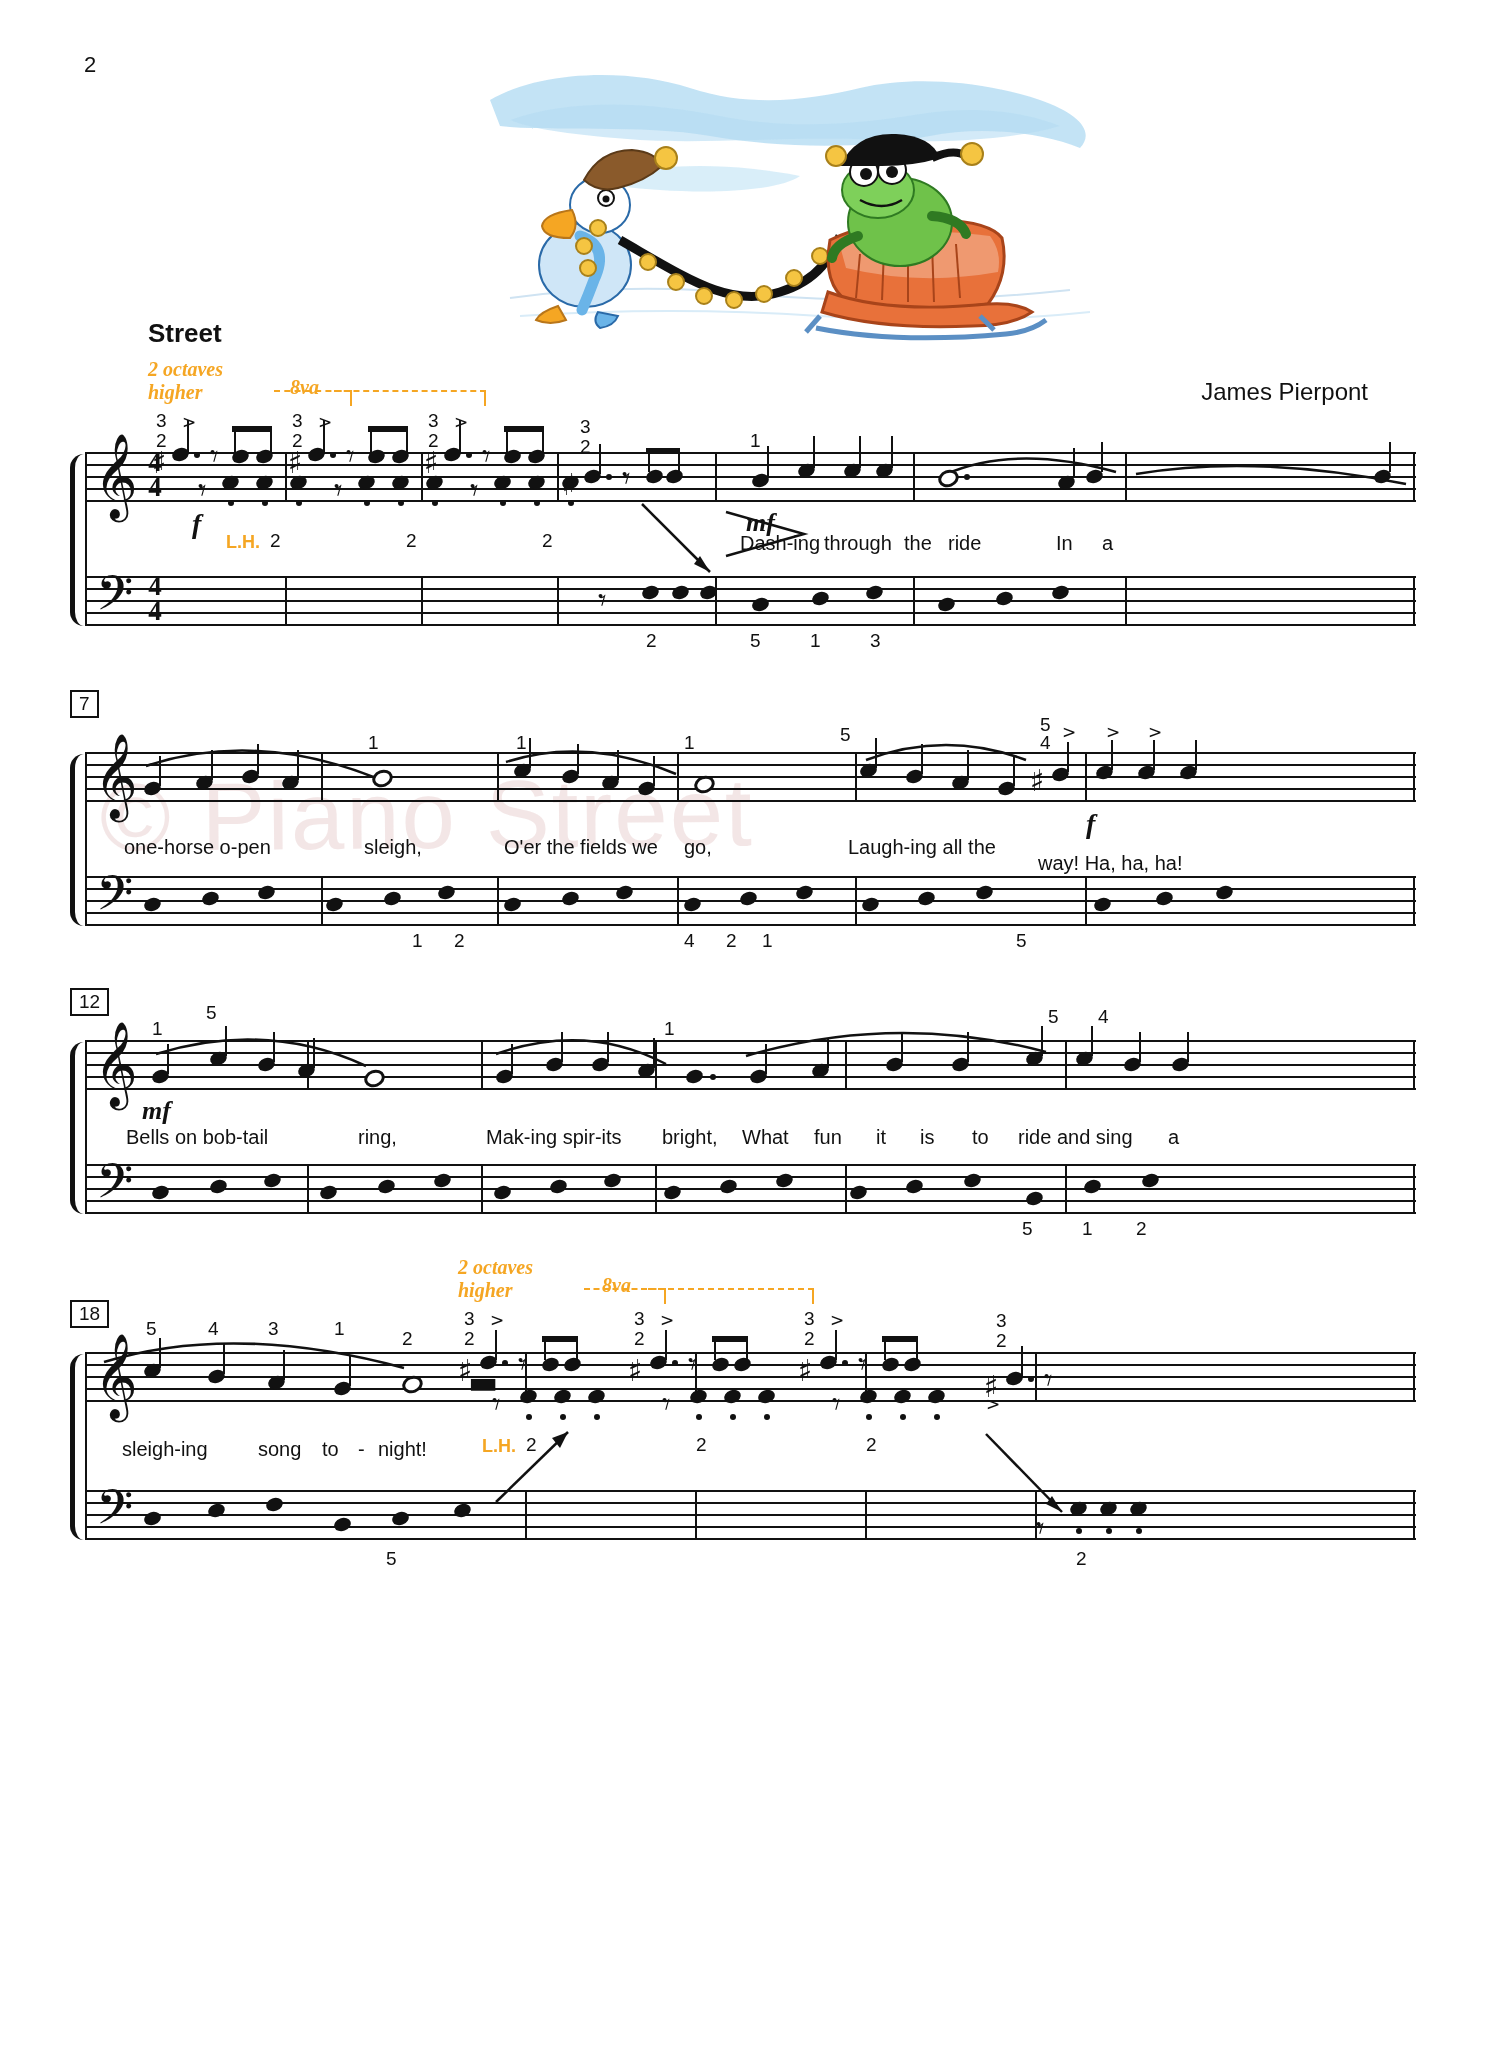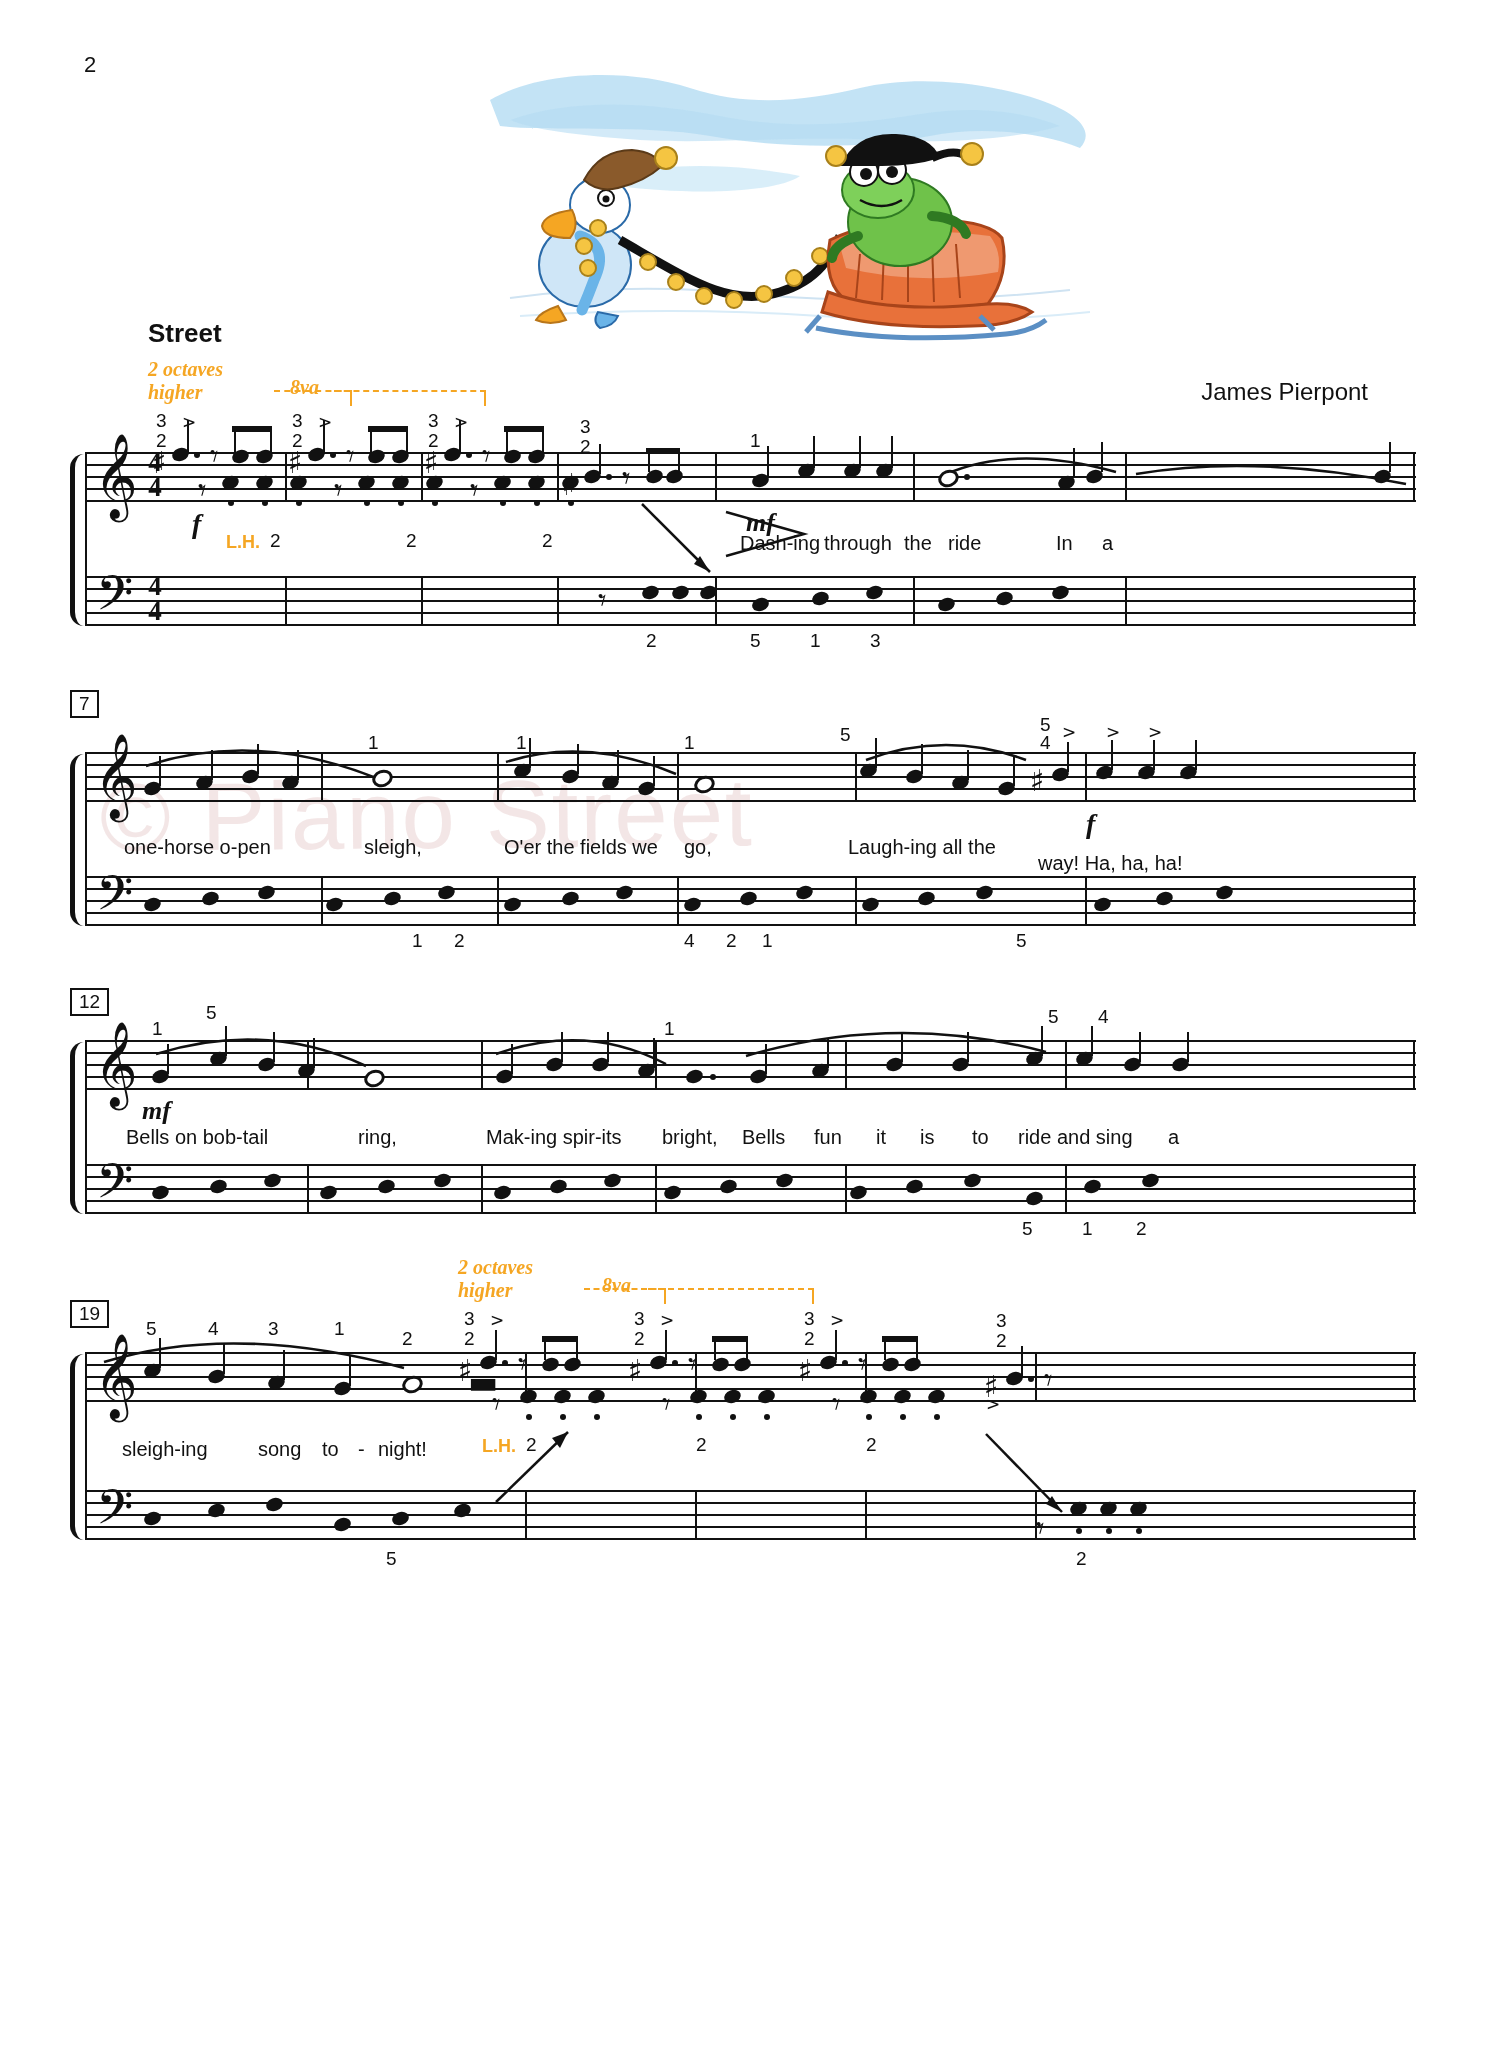--- a/index.html
+++ b/index.html
@@ -553,31 +553,31 @@
       <div class="note" style="left:998px;top:140px;"></div>
     <div class="note" style="left:1056px;top:134px;"></div>
     <div class="fing" style="left:936px;top:178px;">5</div>
     <div class="fing" style="left:996px;top:178px;">1</div>
     <div class="fing" style="left:1050px;top:178px;">2</div>
 
     <div class="lyric" style="left:40px;top:86px;">Bells on bob-tail</div>
     <div class="lyric" style="left:272px;top:86px;">ring,</div>
     <div class="lyric" style="left:400px;top:86px;">Mak-ing spir-its</div>
     <div class="lyric" style="left:576px;top:86px;">bright,</div>
-    <div class="lyric" style="left:656px;top:86px;">Bells</div>
+    <div class="lyric" style="left:656px;top:86px;">What</div>
     <div class="lyric" style="left:728px;top:86px;">fun</div>
     <div class="lyric" style="left:790px;top:86px;">it</div>
     <div class="lyric" style="left:834px;top:86px;">is</div>
     <div class="lyric" style="left:886px;top:86px;">to</div>
     <div class="lyric" style="left:932px;top:86px;">ride and sing</div>
     <div class="lyric" style="left:1082px;top:86px;">a</div>
   </div>
 
   <div class="system" style="top:1352px;height:220px;">
-    <div class="measnum" style="left:-16px;top:-52px;">19</div>
+    <div class="measnum" style="left:-16px;top:-52px;">18</div>
     <div class="brace" style="top:2px;height:186px;"></div>
 
     <div class="staff" style="top:0;height:50px;">
       <div class="sline" style="top:0"></div>
         <div class="sline" style="top:12px"></div>
       <div class="sline" style="top:24px"></div>
         <div class="sline" style="top:36px"></div>
       <div class="sline" style="top:48px"></div>
     </div>
     <div class="staff" style="top:138px;height:50px;">

